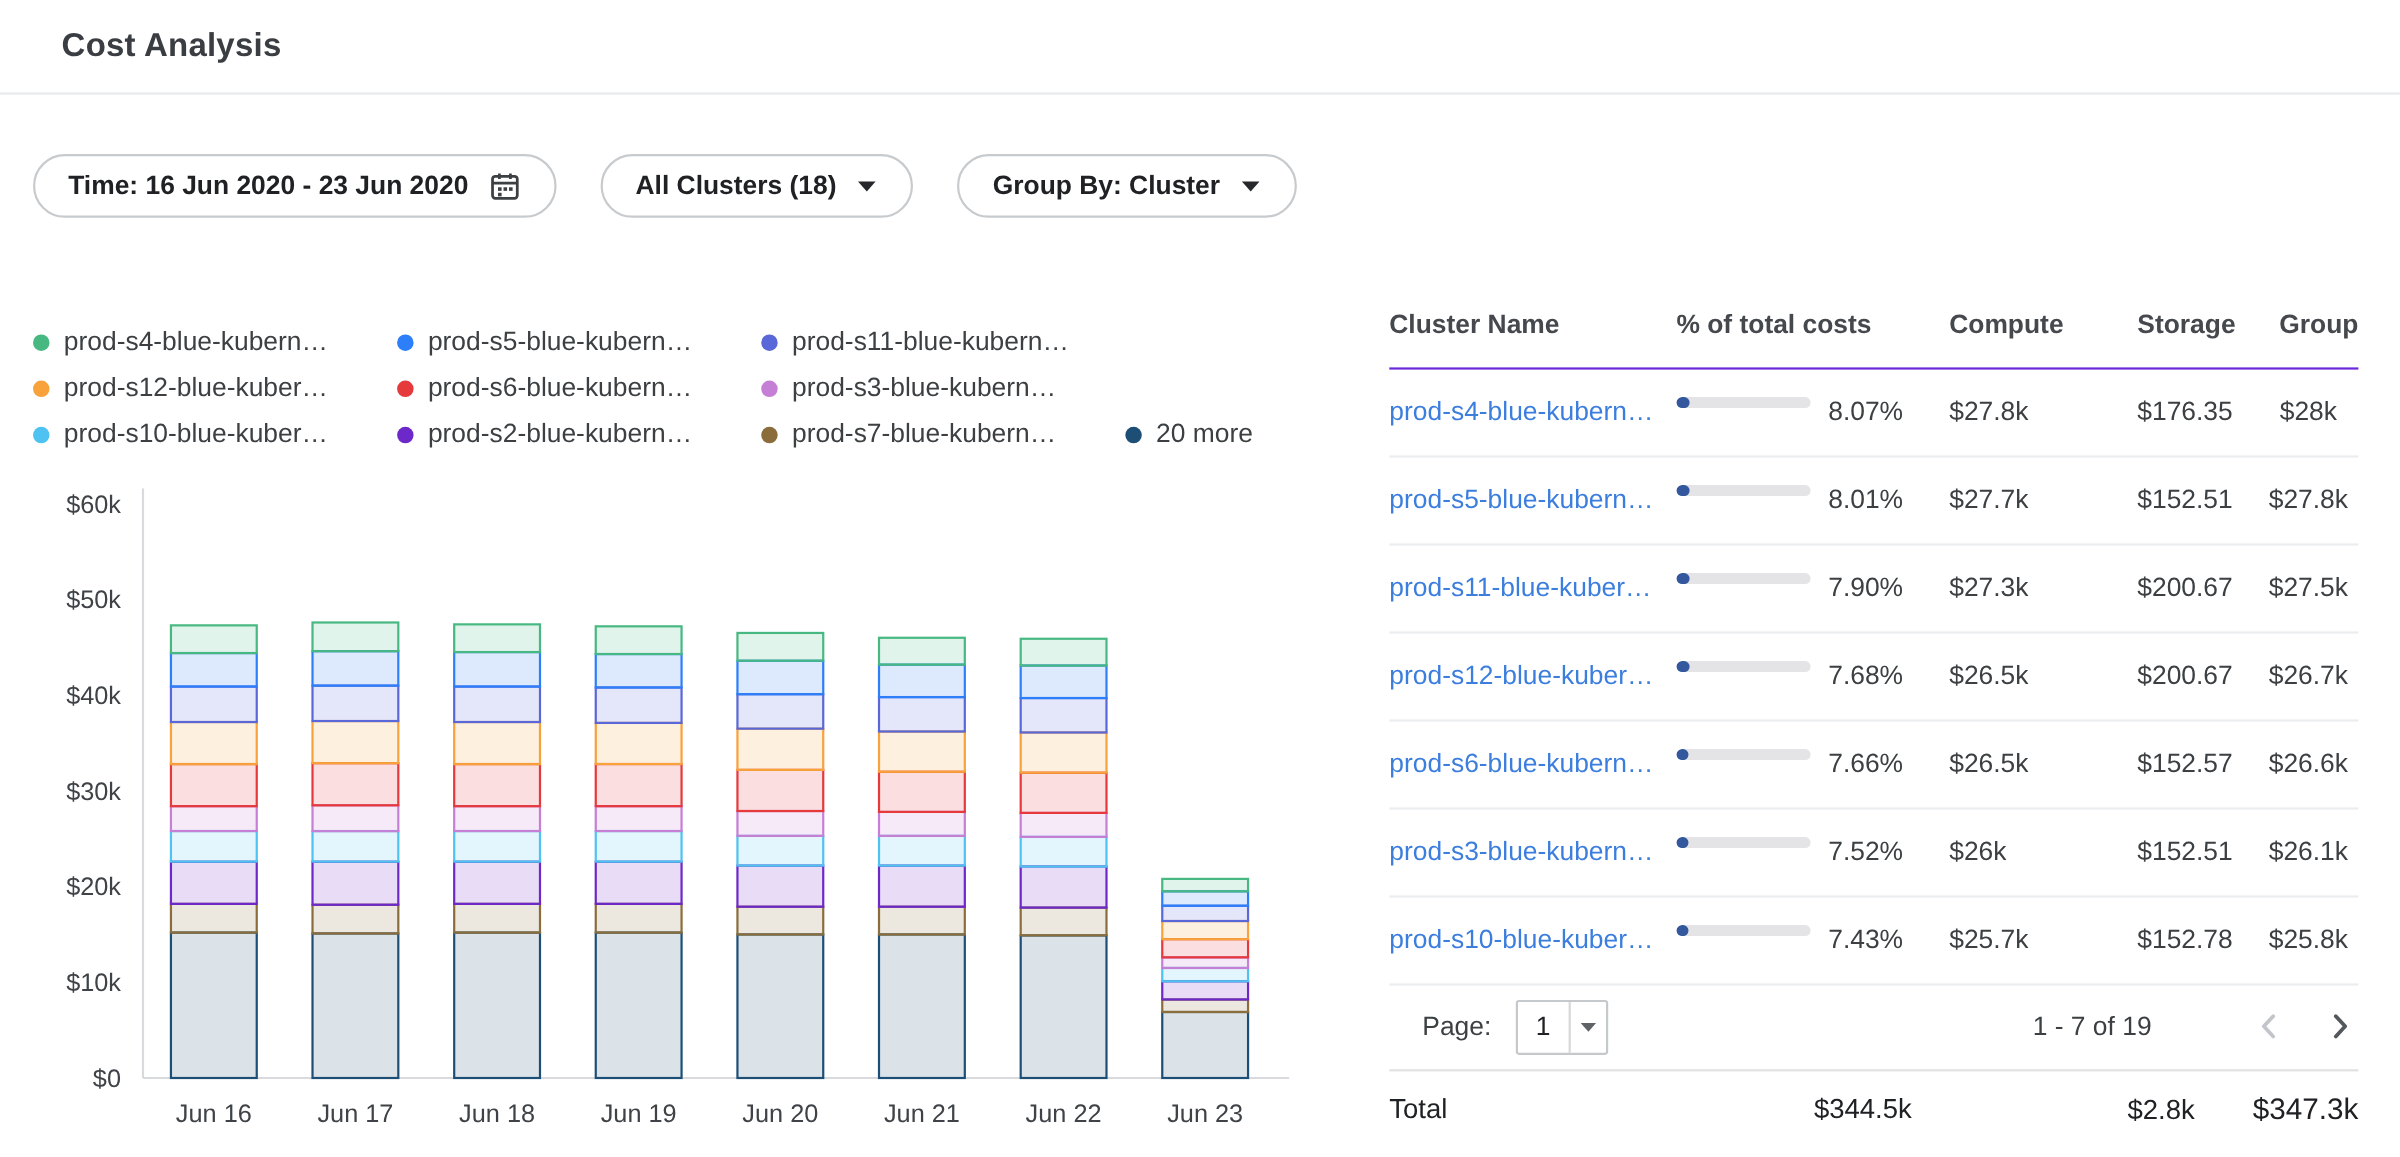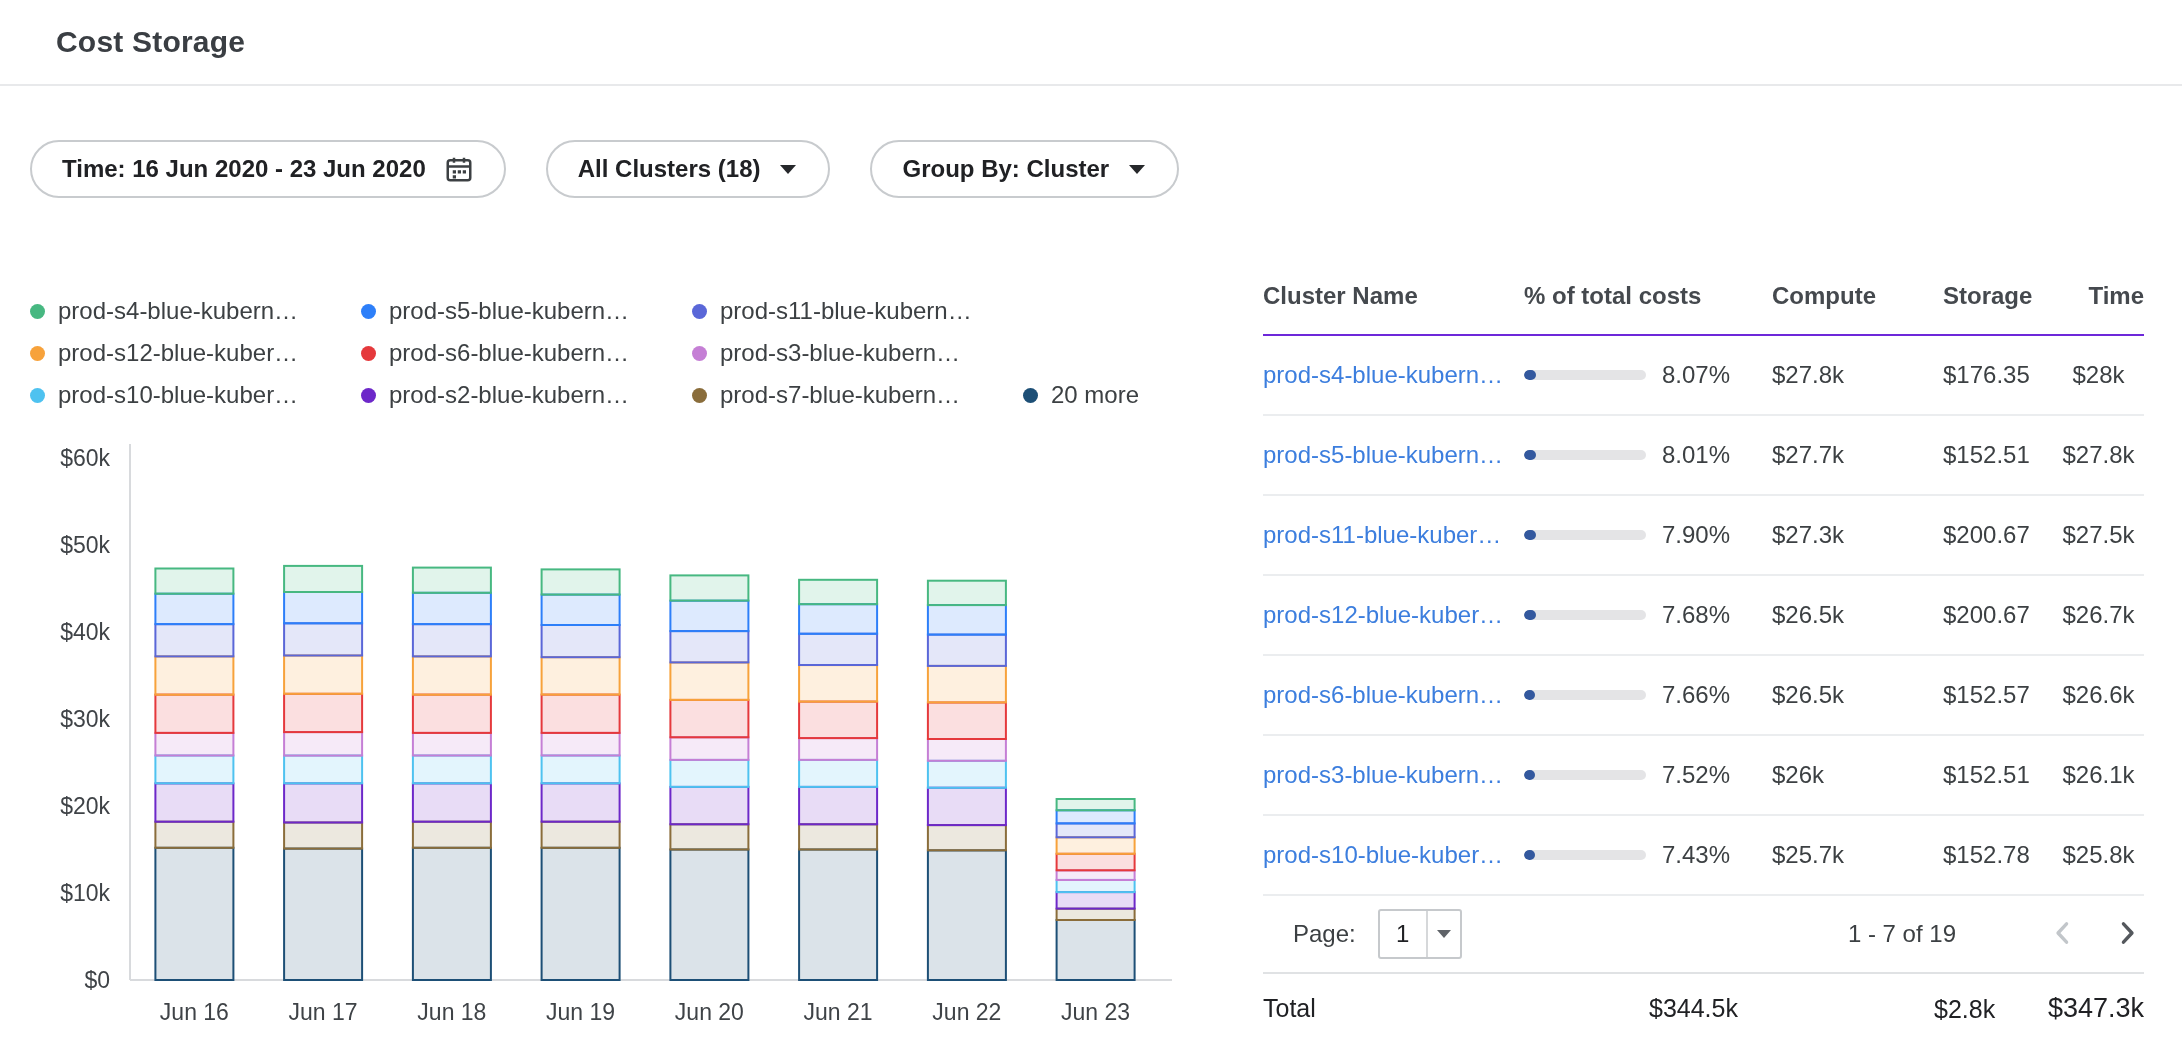--- a/index.html
+++ b/index.html
@@ -23,21 +23,21 @@
   .axis{stroke:#d8dadd;stroke-width:2}
   .table-panel{flex:1;padding:0 38px 0 34px;margin-left:21px}
   .grid{display:grid;grid-template-columns:261px 248px 171px 110px 1fr;align-items:center}
   .thead{height:78px;border-bottom:2px solid #6d28d9}
   .hcell{font-size:24px;font-weight:700;color:#45494e;white-space:nowrap}
   .hcell.spend{text-align:right}
   .trow{height:80px;border-bottom:2px solid #ebedef}
   .cell{font-size:24px;color:#3c4043;white-space:nowrap}
   .cell.spend{text-align:center}
   .cell a{color:var(--link,#3c7ede);text-decoration:none;cursor:pointer;white-space:nowrap}
-  .pctcell{display:flex;align-items:center}
+  .pctcell{display:flex;align-items:flex-start}
   .track{width:122px;height:10px;border-radius:5px;background:#e4e4e6;overflow:hidden;flex:none;display:block}
   .fill{display:block;height:10px;border-radius:5px}
   .pct-text{margin-left:16px}
   .pagination{height:76px;display:flex;align-items:center;padding-left:30px}
   .pg-label{font-size:24px}
   .page-select{display:flex;align-items:center;height:50px;border:2px solid #c6c9cc;border-radius:3px;margin-left:22px;background:#fff;cursor:pointer}
   .pval{width:46px;text-align:center;font-size:24px;color:#202124}
   .pchev{width:34px;height:100%;display:flex;align-items:center;justify-content:center;border-left:2px solid #d6d8da}
   .tri{width:0;height:0;border-left:7px solid transparent;border-right:7px solid transparent;border-top:8px solid #5f6368}
   .range{margin-left:auto;font-size:24px}
@@ -48,21 +48,21 @@
   .total-row .tval{font-size:25px;font-weight:400;color:#202124;white-space:nowrap}
   .tright{display:flex;justify-content:space-between;align-items:flex-end}
   .spend-total{font-size:27px !important}
 </style>
 </head>
 <body>
 
 <div class="page">
 
   <div class="page-header">
-    <h1>Cost Storage</h1>
+    <h1>Cost Analysis</h1>
   </div>
   <div class="top-divider"></div>
 
   <div class="filters">
     <button class="pill">
       <span>Time: 16 Jun 2020 - 23 Jun 2020</span>
       <span>
         <svg width="30" height="30" viewBox="0 0 24 24" fill="none" stroke="#3c4043" stroke-width="2">
           <rect x="3" y="5" width="18" height="16" rx="2"></rect>
           <line x1="3" y1="10" x2="21" y2="10"></line>
@@ -238,21 +238,21 @@
           <text class="tick" text-anchor="middle" x="1095.6" y="596">Jun 23</text>
         </svg>
     </div>
 
     <div class="table-panel">
       <div class="thead grid">
         <div class="hcell">Cluster Name</div>
         <div class="hcell">% of total costs</div>
         <div class="hcell">Compute</div>
         <div class="hcell">Storage</div>
-        <div class="hcell spend">Time</div>
+        <div class="hcell spend">Group</div>
       </div>
 
       <div>
           <div class="trow grid">
             <div class="cell"><a>prod-s4-blue-kubern…</a></div>
             <div class="cell pctcell">
               <span class="track" style="background: rgb(228, 228, 230);">
                 <span class="fill" style="width: 12px; background: rgb(51, 88, 158);"></span>
               </span>
               <span class="pct-text">8.07%</span>

